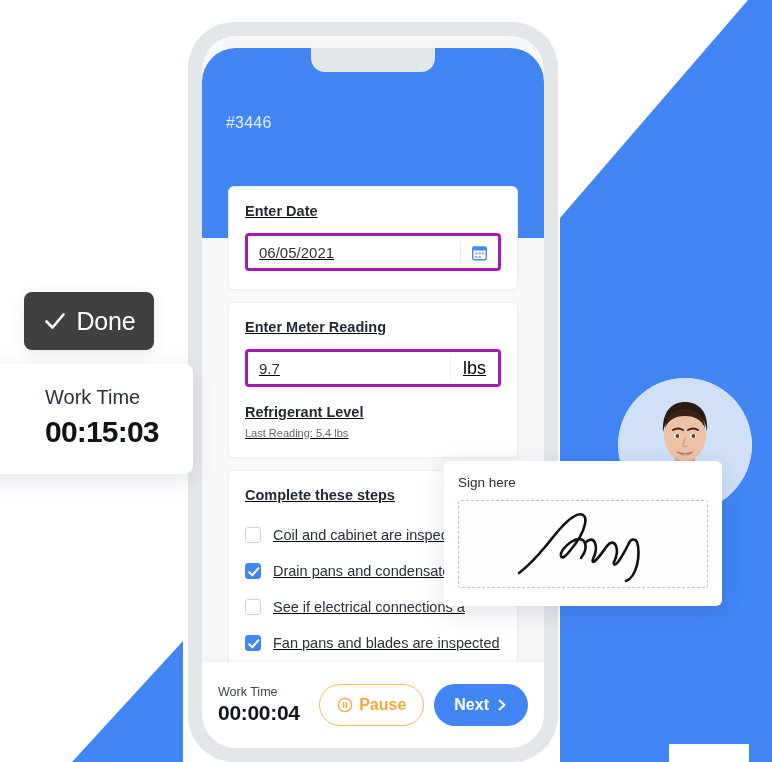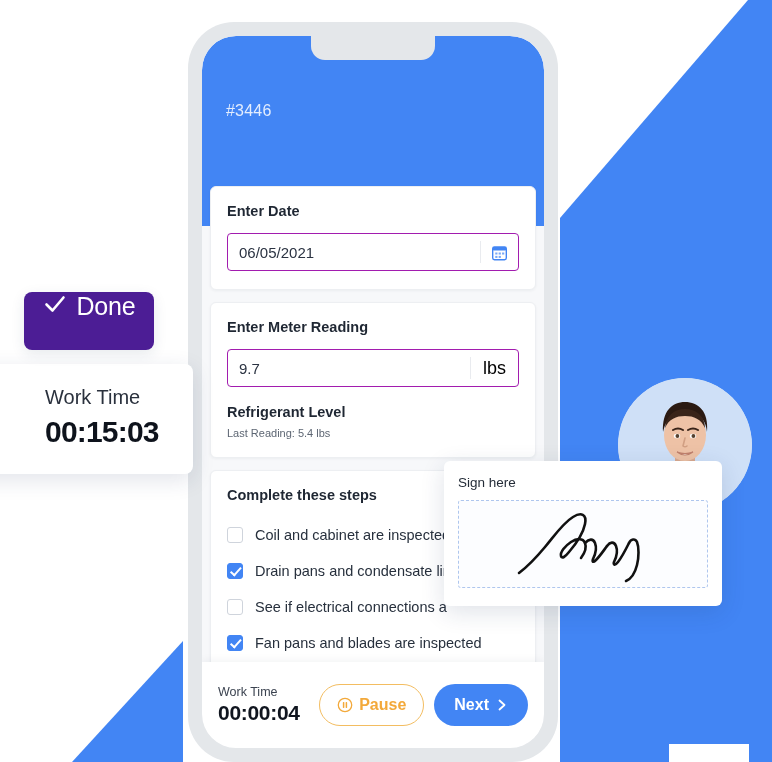--- a/index.html
+++ b/index.html
@@ -42,21 +42,21 @@
     position: absolute;
     left: 14px; top: 14px;
     width: 342px; height: 712px;
     border-radius: 34px;
     overflow: hidden;
     background: #f7f8fa;
   }
 
   #phone-header {
     position: absolute;
-    left: 0; top: 0;
+    left: 0; top: 12px;
     width: 342px; height: 190px;
     background: #4285f4;
     border-radius: 34px 34px 0 0;
   }
 
   #notch {
     position: absolute;
     left: 50%;
     transform: translateX(-50%);
     top: 0;
@@ -88,21 +88,22 @@
     font-weight: bold;
     letter-spacing: -0.2px;
     white-space: nowrap;
   }
 
   
   #phone-body {
     position: absolute;
     left: 0; top: 150px;
     width: 342px;
-    padding: 0 8px;
+    padding: 0 26px;
+    text-decoration: underline;
   }
 
   .card {
     background: #ffffff;
     border: 1px solid #edeff2;
     border-radius: 6px;
     box-shadow: 0 1px 3px rgba(20,30,60,0.05);
     margin-bottom: 12px;
     padding: 16px 16px 18px 16px;
   }
@@ -110,21 +111,21 @@
   .card-label {
     font-size: 14.5px;
     color: #1f2733;
     font-weight: bold;
     margin-bottom: 14px;
   }
 
   .input-wrap {
     display: flex;
     align-items: center;
-    border: 1px solid #a21caf;
+    border: 3px solid #a21caf;
     border-radius: 4px;
     height: 38px;
     background: #fff;
   }
   .input-val {
     flex: 1;
     padding: 0 11px;
     font-size: 15px;
     color: #2b3342;
   }
@@ -247,24 +248,24 @@
     font-weight: bold;
     cursor: pointer;
   }
   #next-chevron { width: 12px; height: 12px; display:block; }
 
   
   #done-badge {
     position: absolute;
     left: 24px; top: 292px;
     width: 130px; height: 58px;
-    background: #4c1d95;
+    background: #404040;
     border-radius: 8px;
     display: flex;
-    align-items: flex-start;
+    align-items: center;
     justify-content: center;
     gap: 10px;
     z-index: 6;
     box-shadow: 0 4px 14px rgba(30,60,90,0.10);
   }
   #done-check { width: 24px; height: 24px; display:block; }
   #done-label {
     color: #fff;
     font-size: 25px;
     letter-spacing: -0.2px;

